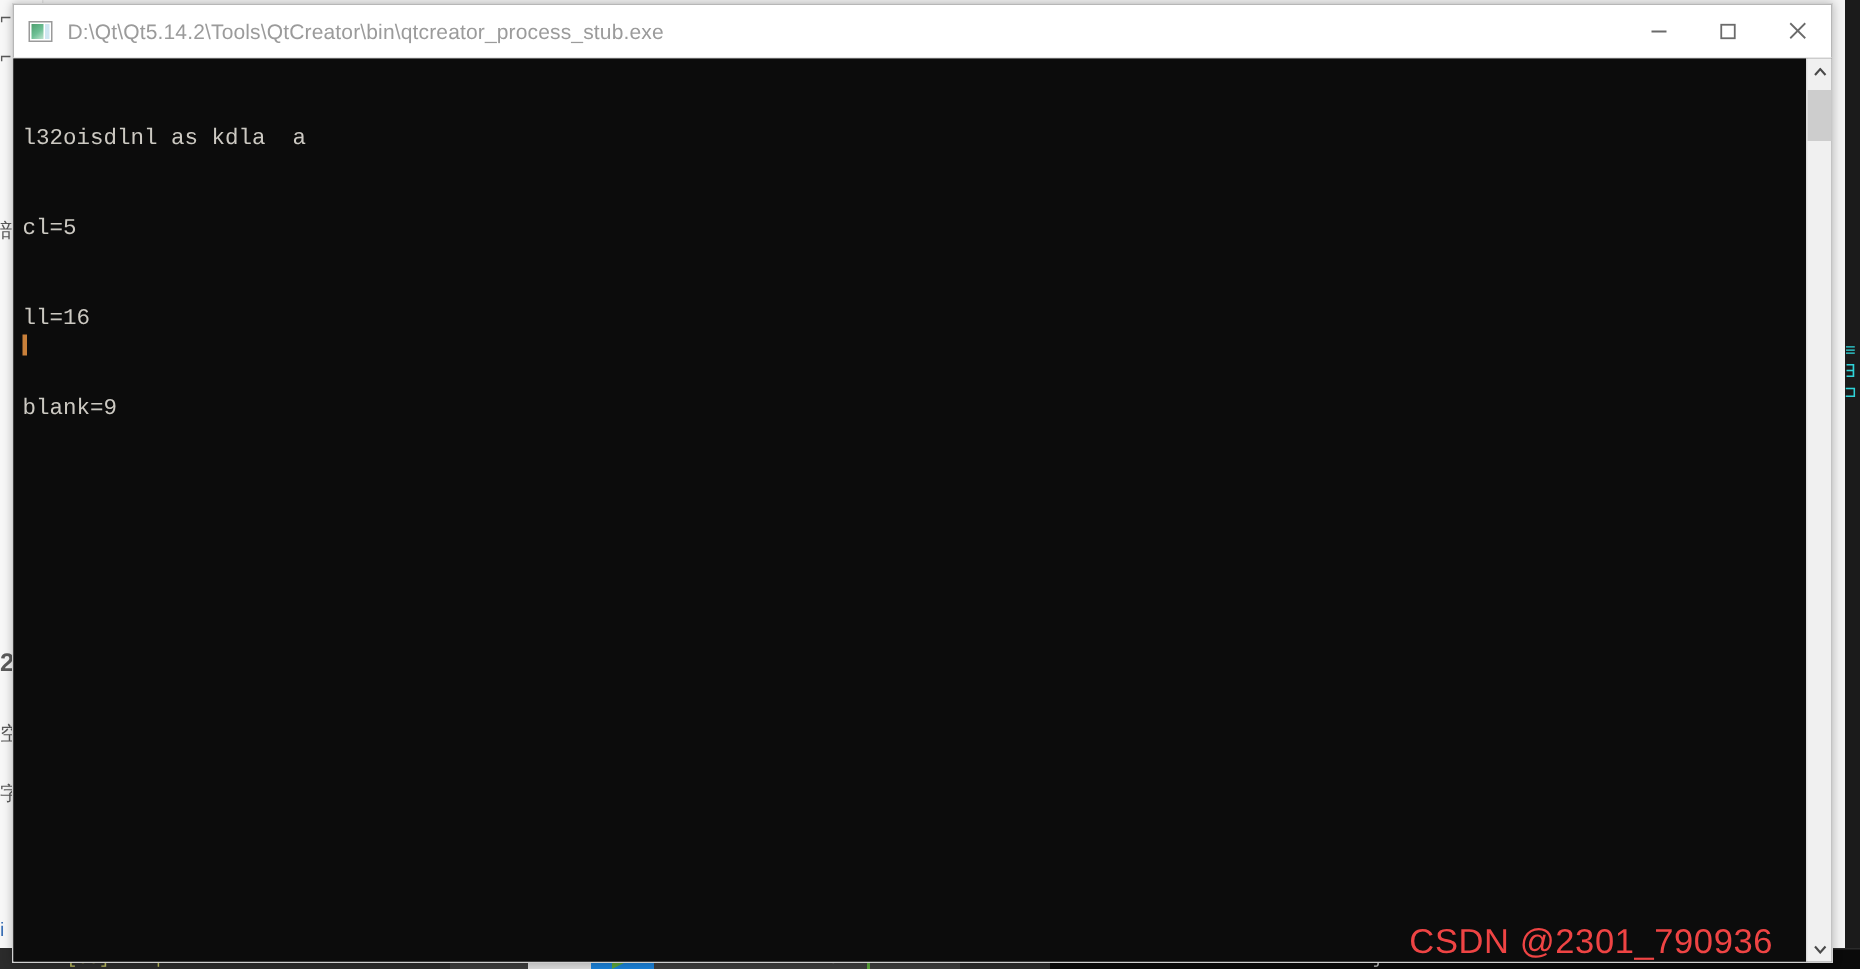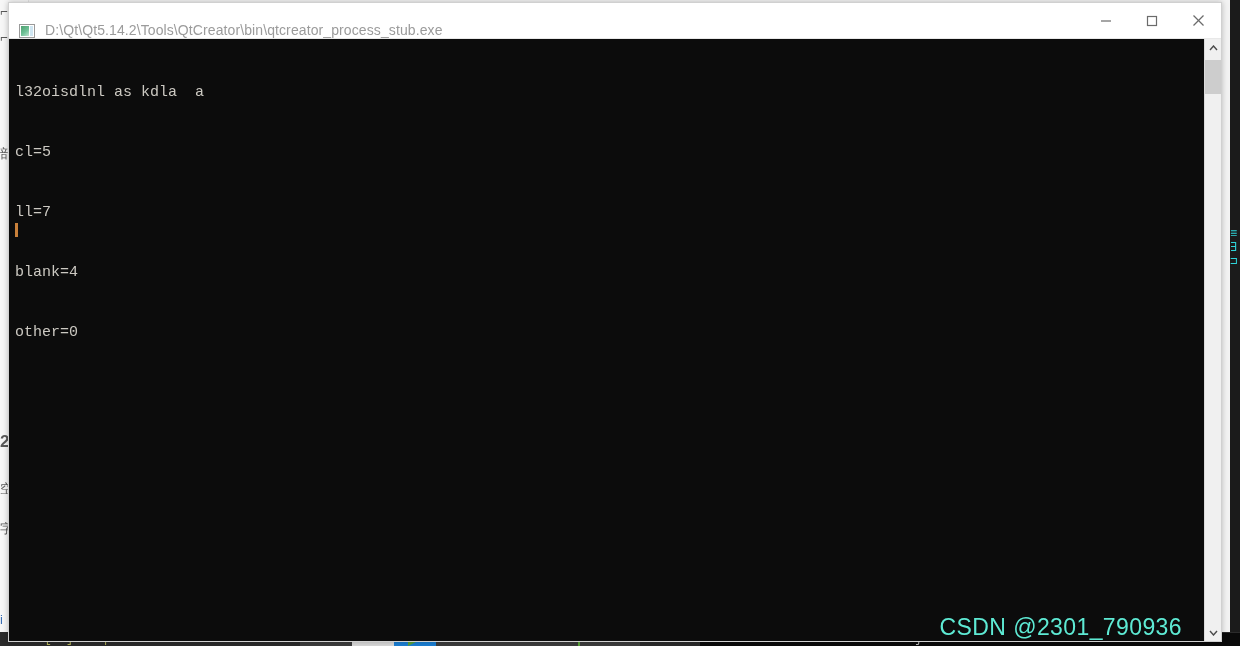--- a/index.html
+++ b/index.html
@@ -119,21 +119,21 @@
     display: flex;
     flex-direction: column;
   }
 
   
   #title-bar {
     height: 36px;
     flex: 0 0 36px;
     background: #ffffff;
     display: flex;
-    align-items: flex-end;
+    align-items: center;
     border-bottom: 1px solid #e8e8e8;
     box-sizing: border-box;
   }
   #console-app-icon {
     width: 16px;
     height: 14px;
     margin-left: 10px;
     margin-right: 10px;
     flex: 0 0 auto;
     position: relative;
@@ -204,21 +204,21 @@
     width: 3px;
     height: 14px;
     background: #c9803a;
   }
   #console-watermark {
     position: absolute;
     right: 22px;
     bottom: 4px;
     font-family: "Liberation Sans", sans-serif;
     font-size: 23px;
-    color: #5eead4;
+    color: #ef4444;
     white-space: nowrap;
     letter-spacing: 0.4px;
   }
 
   
   #console-scrollbar {
     flex: 0 0 17px;
     width: 17px;
     background: #f0f0f0;
     display: flex;
@@ -304,23 +304,22 @@
         <line x1="11.5" y1="1.5" x2="1.5" y2="11.5" stroke="#6b6b6b" stroke-width="1.2"></line>
       </svg>
     </button>
   </div>
 
   <div id="console-body">
 
     <div id="console-output">
       <div class="console-line">l32oisdlnl as kdla  a</div>
       <div class="console-line">cl=5</div>
-      <div class="console-line">ll=7</div>
-      <div class="console-line">blank=4</div>
-      <div class="console-line">other=0</div>
+      <div class="console-line">ll=16</div>
+      <div class="console-line">blank=9</div>
 
       <div id="console-caret"></div>
       <div id="console-watermark">CSDN @2301_790936</div>
     </div>
 
     <div id="console-scrollbar">
       <div class="sb-arrow">
         <svg width="9" height="6" viewBox="0 0 9 6">
           <polyline points="1,5 4.5,1 8,5" fill="none" stroke="#4a4a4a" stroke-width="1.4"></polyline>
         </svg>

